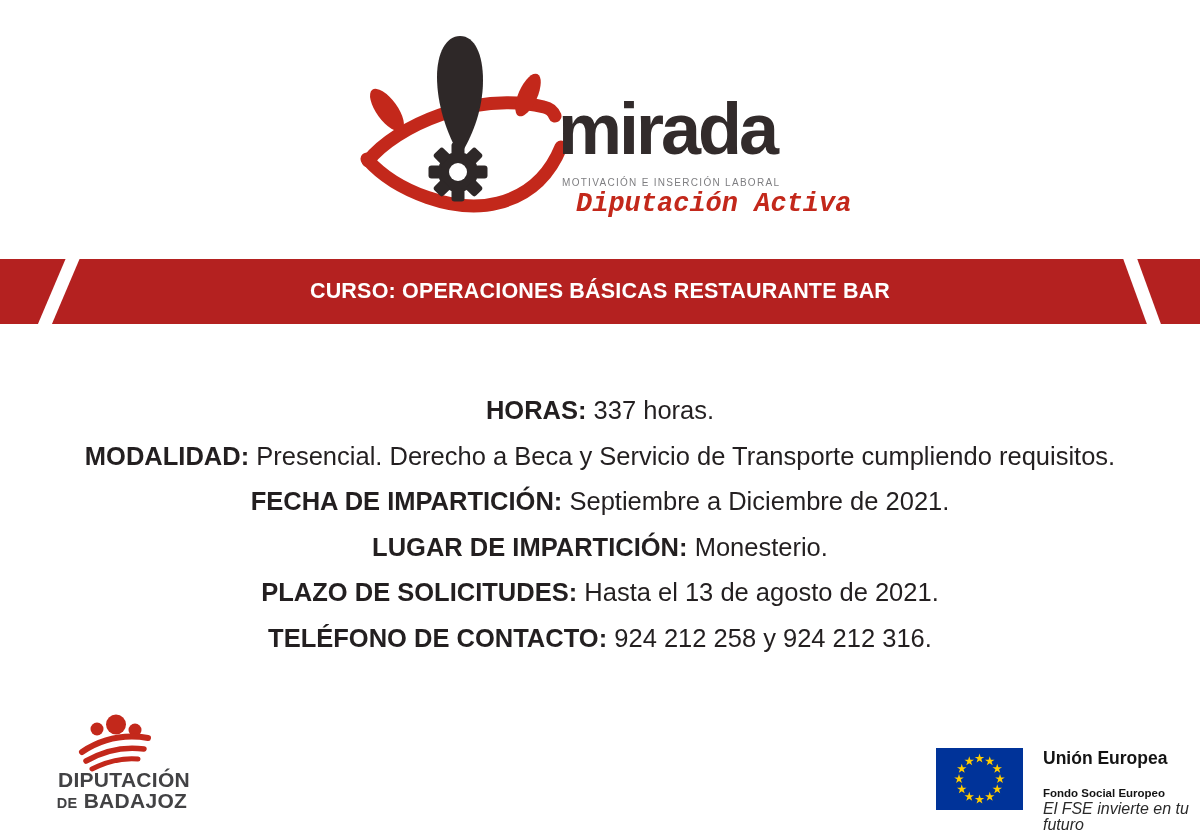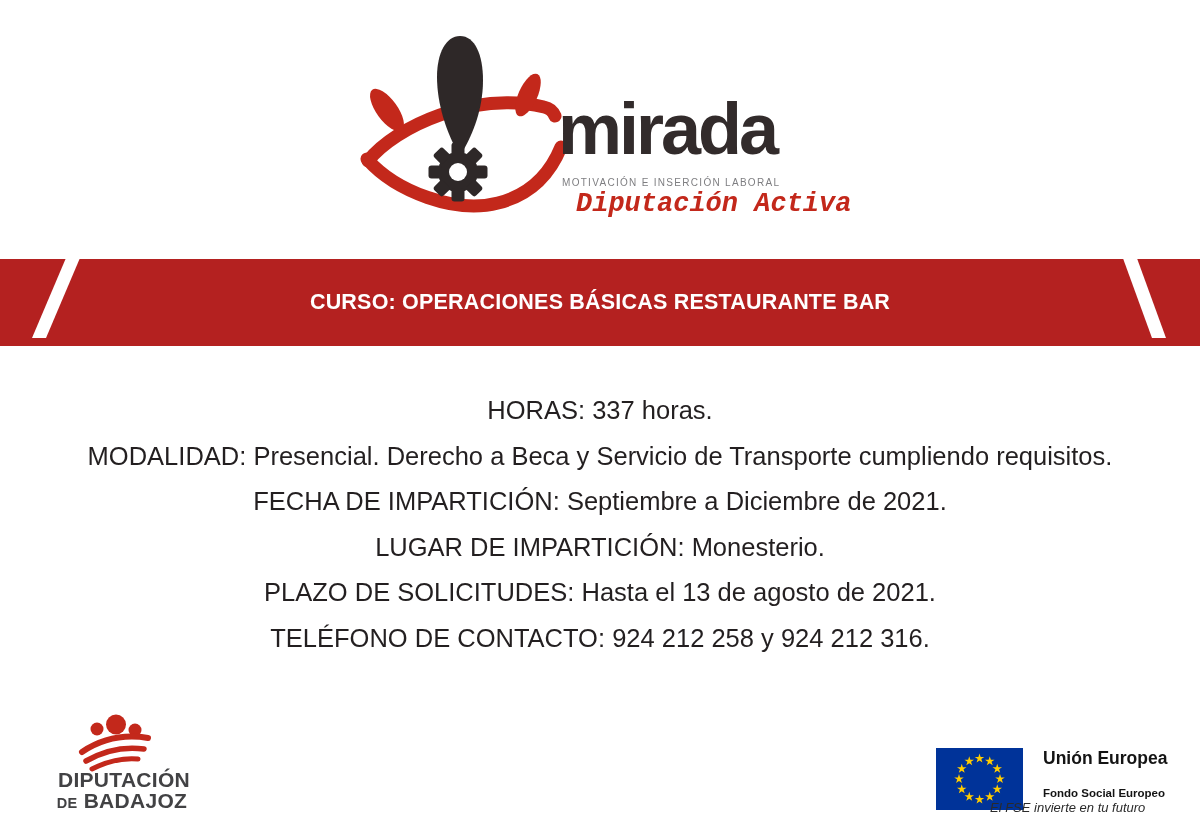--- a/index.html
+++ b/index.html
@@ -35,54 +35,54 @@
   }
   .brand-tagline{
     position:absolute;left:560px;top:191px;font-size:27px;line-height:1;
     font-family:Liberation Mono, monospace;font-style:italic;font-weight:bold;
     color:var(--logo-red);
     margin-left:16px;
   }
 
   
   .banner{
-    position:absolute;left:0;top:259px;width:1200px;height:87px;
+    position:absolute;left:0;top:259px;width:1200px;height:65px;
     background:var(--banner-red);overflow:hidden;
     display:flex;align-items:center;justify-content:center;
   }
   .banner-title{
     color:var(--white);font-size:21.5px;font-weight:bold;letter-spacing:0.2px;
     position:relative;z-index:2;
   }
   .stripe{position:absolute;top:0;width:14px;height:79px;background:var(--white);z-index:1;}
   .stripe-left{left:32px;transform:skewX(-23deg);transform-origin:bottom left;}
   .stripe-right{left:1152px;transform:skewX(20deg);transform-origin:bottom left;}
 
   
   .details{position:absolute;left:0;top:388px;width:1200px;text-align:center;}
   .detail-line{font-size:25.5px;line-height:45.6px;color:var(--text-dark);}
-  .detail-label{font-weight:normal;margin-right:0.28em;}
+  .detail-label{font-weight:bold;margin-right:0.28em;}
 
   
   .badajoz-svg{position:absolute;left:52px;top:710px;width:140px;height:65px;}
   .dip-line1{
     position:absolute;left:52px;top:769px;width:144px;text-align:center;
     font-size:21px;font-weight:bold;color:var(--footer-text);letter-spacing:0.3px;line-height:1;
   }
   .dip-line2{
     position:absolute;left:50px;top:790px;width:144px;text-align:center;
     font-size:21px;font-weight:bold;color:var(--footer-text);letter-spacing:0.3px;line-height:1;
   }
   .dip-de{font-size:14.5px;}
 
   
   .eu-flag{position:absolute;left:936px;top:748px;width:87px;height:62px;}
   .eu-title{position:absolute;left:1043px;top:750px;font-size:17.5px;font-weight:bold;color:#141414;line-height:1;}
   .eu-sub{position:absolute;left:1043px;top:788px;font-size:11.5px;font-weight:bold;color:#141414;line-height:1;}
-  .eu-tag{position:absolute;left:990px;top:801px;font-size:13px;font-style:italic;color:#2a2a2a;line-height:1;}
+  .eu-tag{position:absolute;left:1043px;top:801px;font-size:16px;font-style:italic;color:#2a2a2a;line-height:1;}
 </style>
 </head>
 <body>
 
 <div class="poster">
 
   <div>
     <svg class="eye-svg" viewBox="0 0 225 200" aria-hidden="true">
 
       <path class="stroke-red" stroke-width="13" d="M 20 133 C 48 98 126 63 196 79 C 201 80 205 83 207 88"></path>

